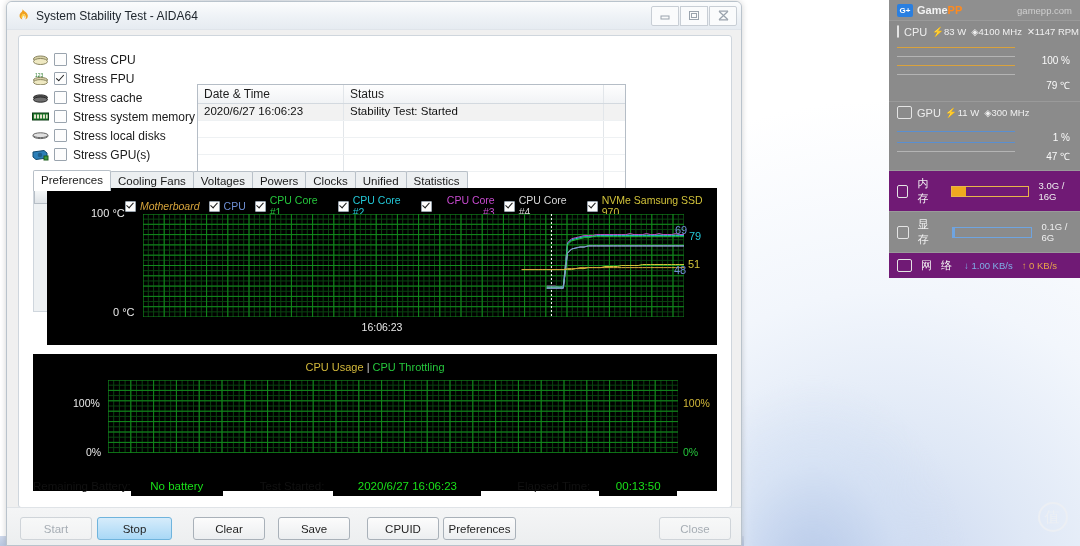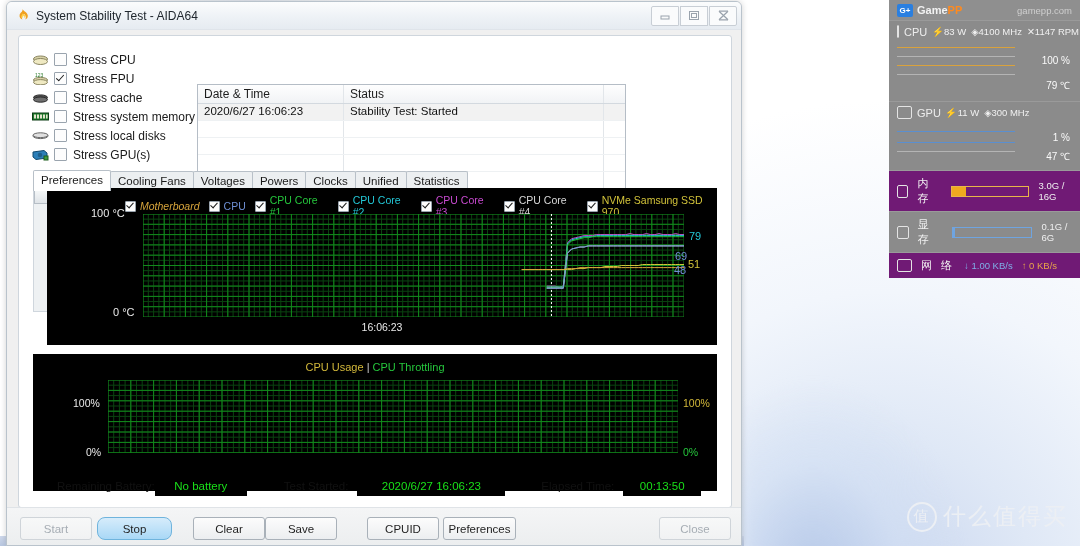--- a/index.html
+++ b/index.html
@@ -89,32 +89,32 @@
   #xlab{position:absolute;left:0;right:0;top:133px;text-align:center;color:#e9e9e9;font-size:10.5px;}
   .vlabel{position:absolute;font-size:11px;}
 
   
   #cpuchart{position:absolute;left:0;top:166px;width:684px;height:137px;background:#000;}
   #cpu-title{position:absolute;top:7px;left:0;right:0;text-align:center;font-size:11px;}
   #cpuplot{position:absolute;left:75px;top:26px;width:570px;height:73px;}
   .cpu-ax{position:absolute;font-size:10.5px;}
 
   
-  #statusrow{position:absolute;left:14px;top:440px;display:flex;align-items:center;font-size:11.5px;padding-left:24px;}
+  #statusrow{position:absolute;left:14px;top:440px;display:flex;align-items:center;font-size:11.5px;}
   .st-label{color:#111;}
   .st-box{background:#000;color:#19e019;padding:4px 10px;font-size:11.5px;text-align:center;}
 
   
   #btnbar{position:absolute;left:0;top:505px;width:734px;height:38px;
       background:linear-gradient(180deg,#f4f5f6,#eceeef);border-top:1px solid #dfe3e7;}
   .btn{position:absolute;top:9px;height:21px;border:1px solid #a9b1b9;border-radius:3px;
       background:linear-gradient(180deg,#fcfcfc,#eceef0);font-size:11.5px;color:#1f1f1f;
       display:flex;align-items:center;justify-content:center;}
   .btn.disabled{color:#a6adb4;background:linear-gradient(180deg,#f7f8f8,#f1f2f3);border-color:#cfd4d9;}
-  .btn.primary{background:linear-gradient(180deg,#d6ecfb,#a9d8f6);border-color:#6fb4dd;border-radius:8px;}
+  .btn.primary{background:linear-gradient(180deg,#d6ecfb,#a9d8f6);border-color:#6fb4dd;}
 
   
   #gamepp{position:absolute;left:889px;top:0;width:191px;height:261px;
       background:#8b8b8b;color:#f2f2f2;font-size:10px;}
   #gp-head{height:20px;display:flex;align-items:center;padding:0 8px;background:#8f8f8f;}
   .gp-logo{width:16px;height:13px;background:#2a7fe0;border-radius:2px;color:#fff;font-size:8px;
       display:flex;align-items:center;justify-content:center;font-weight:bold;margin-right:4px;}
   .gp-brand{font-weight:bold;font-size:11px;}
   .gp-brand .o{color:#ff8a1e;}
   .gp-site{margin-left:auto;color:#cfcfcf;font-size:9.5px;}
@@ -139,21 +139,20 @@
 <body>
 
 <div id="desktop">
   <div id="desktop-blob"></div>
   <div id="desktop-blob2"></div>
   <div id="desktop-strip"></div>
 </div>
 
 <div id="watermark">
   <span class="wm-circle">值</span>
-  <span>什么值得买</span>
 </div>
 
 <div id="window">
 
   <div id="titlebar">
     <span class="tb-icon">
       <svg width="15" height="15" viewBox="0 0 15 15">
         <path d="M7.5 1.2C7.9 4 5 4.4 4.6 7c-.4 2.3 1 4.3 3 4.6 0 0-1.2-1.4-.6-2.9.5-1.3 1.8-1.5 1.9-3 .8 1 2.3 2.2 2 4.1-.2 1.3-1.1 1.8-1.1 1.8 2-.3 3.2-2 3-4C12.4 4.2 9.1 3.7 7.5 1.2z" fill="#f0a020"></path>
         <path d="M7.4 5.6c.2 1.3-1 1.7-1.1 2.9-.1 1 .6 1.7 1.4 1.8 0 0-.5-.7-.2-1.4.3-.7.9-.8 1-1.5.4.5 1.1 1.1.9 2 0 .3-.2.5-.2.5.9-.2 1.4-1 1.3-1.9-.2-1.1-1.9-1.4-3.1-2.4z" fill="#ffd24a"></path>
       </svg>
@@ -318,21 +317,21 @@
             <span class="lg">
               <span class="cbx on"></span>
               <span style="color: rgb(37, 198, 60);">CPU Core #1</span>
             </span>
             <span class="lg">
               <span class="cbx on"></span>
               <span style="color: rgb(35, 199, 214);">CPU Core #2</span>
             </span>
             <span class="lg">
               <span class="cbx on"></span>
-              <span style="color: rgb(200, 74, 208);">CPU Core #3</span>
+              <span style="color: rgb(200, 74, 208); text-align: right;">CPU Core #3</span>
             </span>
             <span class="lg">
               <span class="cbx on"></span>
               <span style="color: rgb(216, 216, 216);">CPU Core #4</span>
             </span>
             <span class="lg">
               <span class="cbx on"></span>
               <span style="color: rgb(210, 195, 58);">NVMe Samsung SSD 970</span>
             </span>
           </div>
@@ -508,21 +507,21 @@
               <path d="M403.7 73.1 L407.8 73.1 L412.0 73.1 L416.2 73.1 L420.3 73.1 L424.5 30.9 L428.6 26.8 L432.8 25.8 L437.0 24.7 L441.1 23.7 L445.3 23.7 L449.4 22.7 L453.6 22.7 L457.8 22.7 L461.9 22.7 L466.1 22.7 L470.3 22.7 L474.4 22.7 L478.6 22.7 L482.7 22.7 L486.9 22.7 L491.1 22.7 L495.2 22.7 L499.4 22.7 L503.5 22.7 L507.7 22.7 L511.9 22.7 L516.0 22.7 L520.2 22.7 L524.4 22.7 L528.5 22.7 L532.7 22.7 L536.8 22.7 L541.0 22.7 " fill="none" stroke="#25c63c" stroke-width="1"></path>
               <path d="M403.7 74.2 L407.8 74.2 L412.0 74.2 L416.2 74.2 L420.3 74.2 L424.5 39.1 L428.6 35.0 L432.8 34.0 L437.0 33.0 L441.1 33.0 L445.3 31.9 L449.4 31.9 L453.6 31.9 L457.8 31.9 L461.9 31.9 L466.1 31.9 L470.3 31.9 L474.4 31.9 L478.6 31.9 L482.7 31.9 L486.9 31.9 L491.1 31.9 L495.2 31.9 L499.4 31.9 L503.5 31.9 L507.7 31.9 L511.9 31.9 L516.0 31.9 L520.2 31.9 L524.4 31.9 L528.5 31.9 L532.7 31.9 L536.8 31.9 L541.0 31.9 " fill="none" stroke="#d8d8d8" stroke-width="1"></path>
               <path d="M403.7 74.2 L407.8 74.2 L412.0 74.2 L416.2 74.2 L420.3 74.2 L424.5 39.1 L428.6 35.0 L432.8 34.0 L437.0 33.0 L441.1 33.0 L445.3 31.9 L449.4 31.9 L453.6 31.9 L457.8 31.9 L461.9 31.9 L466.1 31.9 L470.3 31.9 L474.4 31.9 L478.6 31.9 L482.7 31.9 L486.9 31.9 L491.1 31.9 L495.2 31.9 L499.4 31.9 L503.5 31.9 L507.7 31.9 L511.9 31.9 L516.0 31.9 L520.2 31.9 L524.4 31.9 L528.5 31.9 L532.7 31.9 L536.8 31.9 L541.0 31.9 " fill="none" stroke="#6e8fd4" stroke-width="1"></path>
               <path d="M378.7 55.6 L382.9 55.6 L387.0 55.6 L391.2 55.6 L395.3 55.6 L399.5 55.6 L403.7 55.6 L407.8 55.6 L412.0 55.6 L416.2 55.6 L420.3 55.6 L424.5 55.6 L428.6 55.6 L432.8 54.6 L437.0 54.6 L441.1 54.6 L445.3 53.6 L449.4 53.6 L453.6 53.6 L457.8 53.6 L461.9 52.5 L466.1 52.5 L470.3 52.5 L474.4 52.5 L478.6 51.5 L482.7 51.5 L486.9 51.5 L491.1 51.5 L495.2 51.5 L499.4 50.5 L503.5 50.5 L507.7 50.5 L511.9 50.5 L516.0 50.5 L520.2 50.5 L524.4 50.5 L528.5 50.5 L532.7 50.5 L536.8 50.5 L541.0 50.5 " fill="none" stroke="#d2c33a" stroke-width="1"></path>
               <path d="M378.7 55.6 L382.9 55.6 L387.0 55.6 L391.2 55.6 L395.3 55.6 L399.5 55.6 L403.7 55.6 L407.8 55.6 L412.0 55.6 L416.2 55.6 L420.3 55.6 L424.5 54.6 L428.6 54.6 L432.8 54.6 L437.0 53.6 L441.1 53.6 L445.3 53.6 L449.4 53.6 L453.6 53.6 L457.8 53.6 L461.9 53.6 L466.1 53.6 L470.3 53.6 L474.4 53.6 L478.6 53.6 L482.7 53.6 L486.9 53.6 L491.1 53.6 L495.2 53.6 L499.4 53.6 L503.5 53.6 L507.7 53.6 L511.9 53.6 L516.0 53.6 L520.2 53.6 L524.4 53.6 L528.5 53.6 L532.7 53.6 L536.8 53.6 L541.0 53.6 " fill="none" stroke="#d9a63c" stroke-width="1"></path>
             </svg>
         </div>
         <div id="xlab">16:06:23</div>
         <div id="tend">
             <div class="vlabel" style="color: rgb(35, 199, 214); left: 642px; top: 42px;">79</div>
-            <div class="vlabel" style="color: rgb(110, 143, 212); left: 628px; top: 62px;">69</div>
+            <div class="vlabel" style="color: rgb(110, 143, 212); left: 628px; top: 36px;">69</div>
             <div class="vlabel" style="color: rgb(110, 143, 212); left: 627px; top: 76px;">48</div>
             <div class="vlabel" style="color: rgb(210, 195, 58); left: 641px; top: 70px;">51</div>
           </div>
       </div>
 
       <div id="cpuchart">
         <div id="cpu-title">
           <span style="color:#d2b83a">CPU Usage</span>
           <span style="color:#cccccc">|</span>
           <span style="color:#25c63c">CPU Throttling</span>
@@ -694,21 +693,21 @@
       <span class="st-box" style="margin-left:9px;width:128px">2020/6/27 16:06:23</span>
       <span class="st-label" style="margin-left:36px">Elapsed Time:</span>
       <span class="st-box" style="margin-left:9px;width:58px">00:13:50</span>
     </div>
   </div>
 
   <div id="btnbar">
     <div class="btn disabled" style="left:13px;width:70px">Start</div>
     <div class="btn primary" style="left:90px;width:73px">Stop</div>
     <div class="btn" style="left:186px;width:70px">Clear</div>
-    <div class="btn" style="left:258px;width:70px">Save</div>
+    <div class="btn" style="left:271px;width:70px">Save</div>
     <div class="btn" style="left:360px;width:70px">CPUID</div>
     <div class="btn" style="left:436px;width:71px">Preferences</div>
     <div class="btn disabled" style="left:652px;width:70px">Close</div>
   </div>
 </div>
 
 <div id="gamepp">
   <div id="gp-head">
     <span class="gp-logo">G+</span>
     <span class="gp-brand"><span>Game</span><span class="o">PP</span></span>

